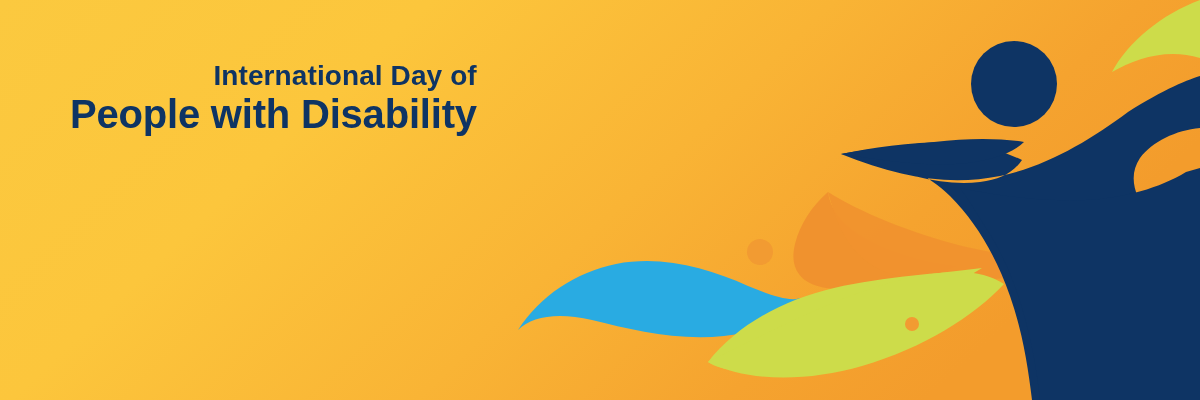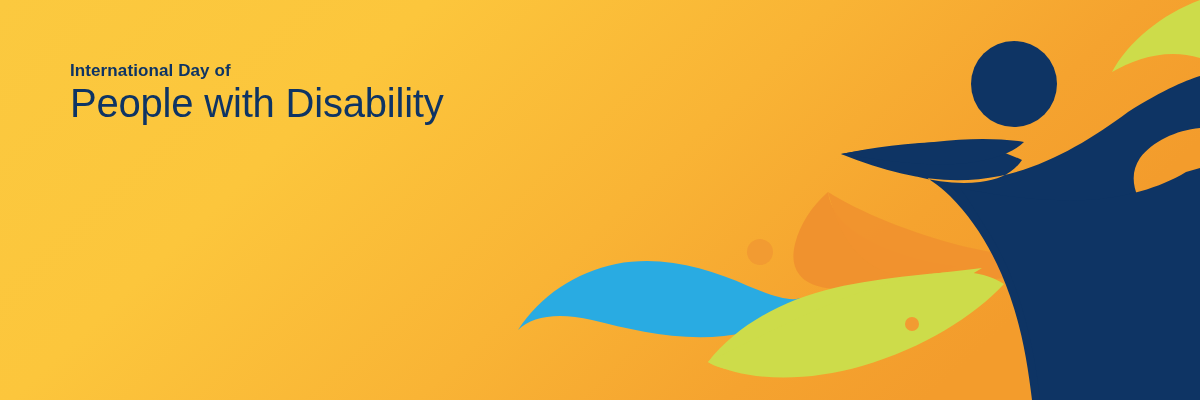--- a/index.html
+++ b/index.html
@@ -33,33 +33,34 @@
     left: 70px;
     top: 62px;
     z-index: 5;
     line-height: 1;
     user-select: none;
   }
 
   .headline-line1 {
     display: block;
     font-family: "Liberation Sans", sans-serif;
-    font-size: 17px;
+    font-size: 28px;
     font-weight: 600;
     letter-spacing: 0.1px;
     color: #0E3464;
     margin: 0 0 4px 0;
     white-space: nowrap;
+    text-align: right;
   }
 
   .headline-line2 {
     display: block;
     font-family: "Liberation Sans", sans-serif;
     font-size: 40px;
-    font-weight: 400;
+    font-weight: 700;
     letter-spacing: -0.2px;
     color: #0E3464;
     margin: 0;
     white-space: nowrap;
   }
 </style>
 </head>
 <body>
 
 <div id="banner">

